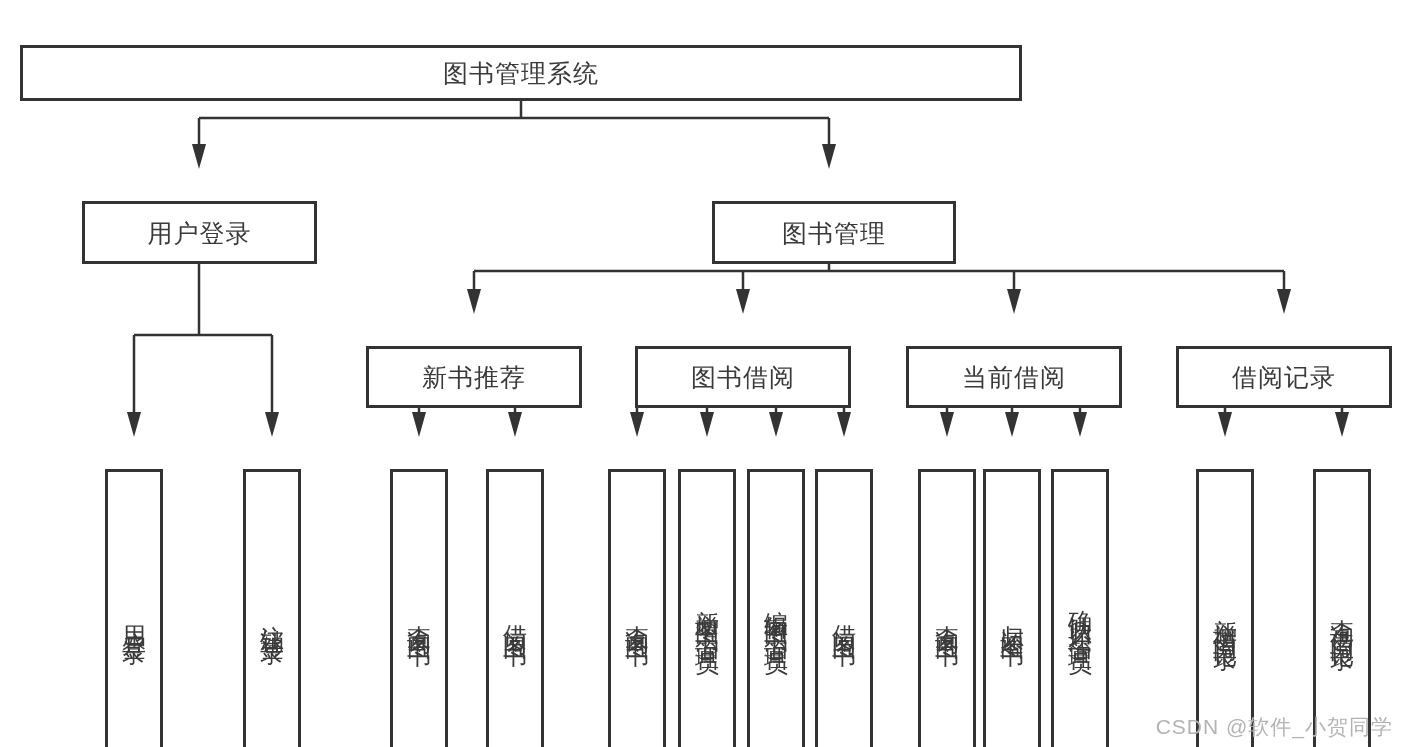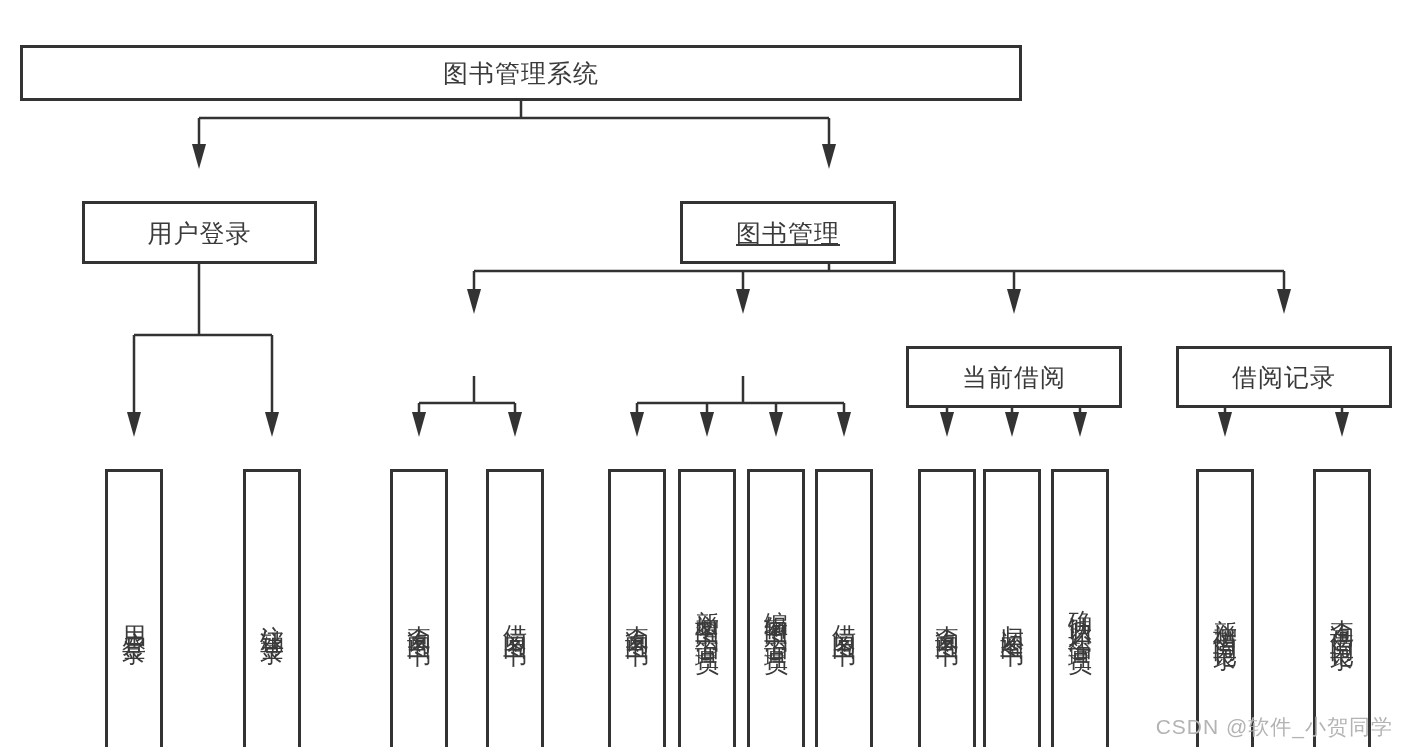--- a/index.html
+++ b/index.html
@@ -96,22 +96,24 @@
     <g>
       <path d="M1284 376 V403 M1225 403 H1342 M1225 403 V414 M1342 403 V414"></path>
       <polygon points="1218,412 1232,412 1225,437"></polygon>
       <polygon points="1335,412 1349,412 1342,437"></polygon>
     </g>
   </svg>
 
   <div class="box" style="left:20px;top:13px;width:1002px;height:56px;">图书管理系统</div>
 
   <div class="box" style="left:82px;top:169px;width:235px;height:63px;">用户登录</div>
-  <div class="box" style="left:680px;top:169px;width:216px;height:63px;text-decoration:underline;">图书管理</div>
+  <div class="box" style="left:712px;top:169px;width:244px;height:63px;">图书管理</div>
 
+  <div class="box" style="left:366px;top:314px;width:216px;height:62px;">新书推荐</div>
+  <div class="box" style="left:635px;top:314px;width:216px;height:62px;">图书借阅</div>
   <div class="box" style="left:1176px;top:314px;width:216px;height:62px;">借阅记录</div>
   <div class="box" style="left:906px;top:314px;width:216px;height:62px;">当前借阅</div>
 
   <div class="box vbox" style="left:105px;top:437px;width:58px;height:298px;">用户登录</div>
   <div class="box vbox" style="left:243px;top:437px;width:58px;height:298px;">注销登录</div>
 
   <div class="box vbox" style="left:390px;top:437px;width:58px;height:298px;">查询图书</div>
   <div class="box vbox" style="left:486px;top:437px;width:58px;height:298px;">借阅图书</div>
 
   <div class="box vbox" style="left:608px;top:437px;width:58px;height:298px;">查询图书</div>

